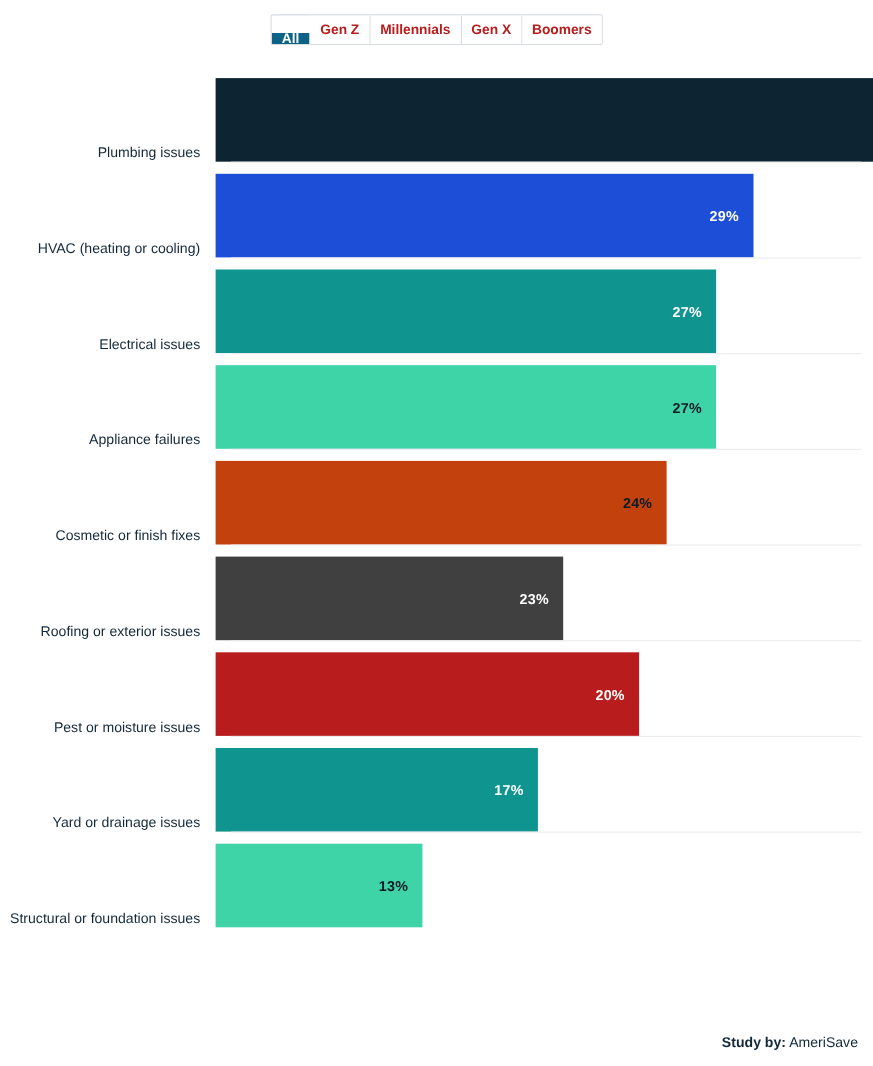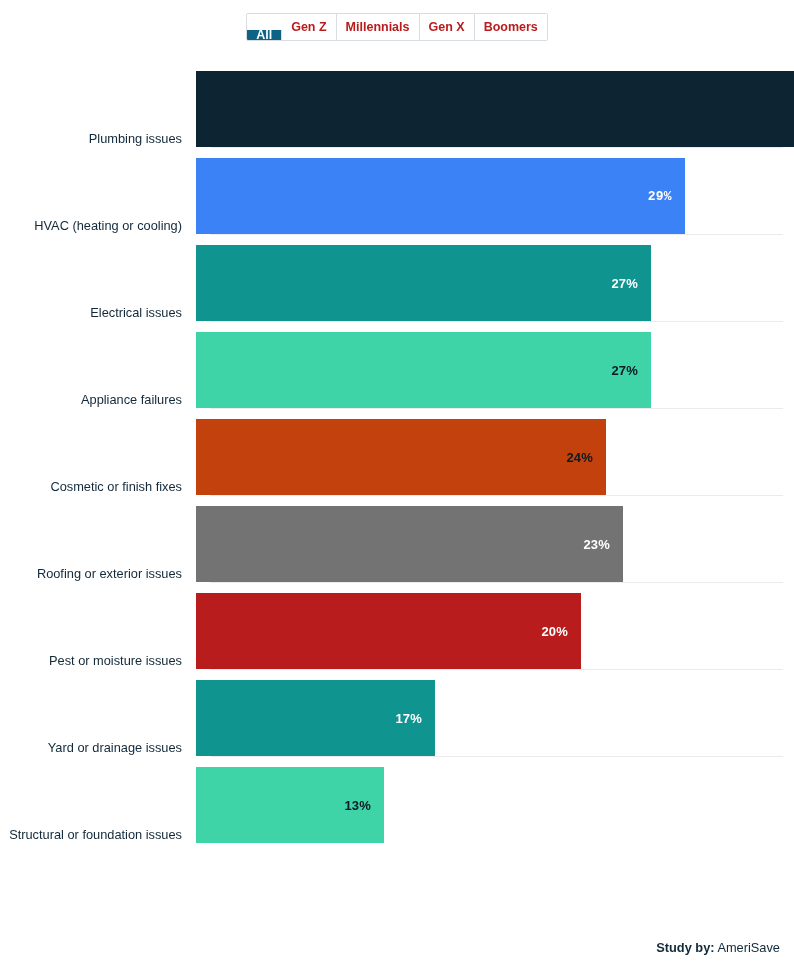--- a/index.html
+++ b/index.html
@@ -169,21 +169,21 @@
         <div class="bar-area">
           <div class="bar" style="width: 653px; background: rgb(13, 36, 50);">
             <span class="bar-value v-light">34%</span>
           </div>
         </div>
       </div>
       <div class="row">
         <div class="row-sep" style="background: rgb(236, 234, 238);"></div>
         <div class="cat-label">HVAC (heating or cooling)</div>
         <div class="bar-area">
-          <div class="bar" style="width: 488.735px; background: #3b82f6; font-family: Liberation Mono, monospace;">
+          <div class="bar" style="width: 488.735px; background: #1d4ed8;">
             <span class="bar-value v-light">29%</span>
           </div>
         </div>
       </div>
       <div class="row">
         <div class="row-sep" style="background: rgb(236, 234, 238);"></div>
         <div class="cat-label">Electrical issues</div>
         <div class="bar-area">
           <div class="bar" style="width: 455.029px; background: rgb(16, 148, 144);">
             <span class="bar-value v-light">27%</span>
@@ -205,39 +205,39 @@
         <div class="bar-area">
           <div class="bar" style="width: 410px; background: #c2410c;">
             <span class="bar-value v-dark">24%</span>
           </div>
         </div>
       </div>
       <div class="row">
         <div class="row-sep" style="background: rgb(236, 234, 238);"></div>
         <div class="cat-label">Roofing or exterior issues</div>
         <div class="bar-area">
-          <div class="bar" style="width: 427px; background: #737373;">
+          <div class="bar" style="width: 316px; background: #404040;">
             <span class="bar-value v-light">23%</span>
           </div>
         </div>
       </div>
       <div class="row">
         <div class="row-sep" style="background: rgb(236, 234, 238);"></div>
         <div class="cat-label">Pest or moisture issues</div>
         <div class="bar-area">
           <div class="bar" style="width: 385px; background: #b91c1c;">
             <span class="bar-value v-light">20%</span>
           </div>
         </div>
       </div>
       <div class="row">
         <div class="row-sep" style="background: rgb(236, 234, 238);"></div>
         <div class="cat-label">Yard or drainage issues</div>
         <div class="bar-area">
-          <div class="bar" style="width: 239px; background: rgb(16, 148, 144);">
+          <div class="bar" style="width: 293px; background: rgb(16, 148, 144);">
             <span class="bar-value v-light">17%</span>
           </div>
         </div>
       </div>
       <div class="row">
         <div class="row-sep" style="background: rgb(236, 234, 238);"></div>
         <div class="cat-label">Structural or foundation issues</div>
         <div class="bar-area">
           <div class="bar" style="width: 188px; background: rgb(63, 211, 168);">
             <span class="bar-value v-dark">13%</span>

